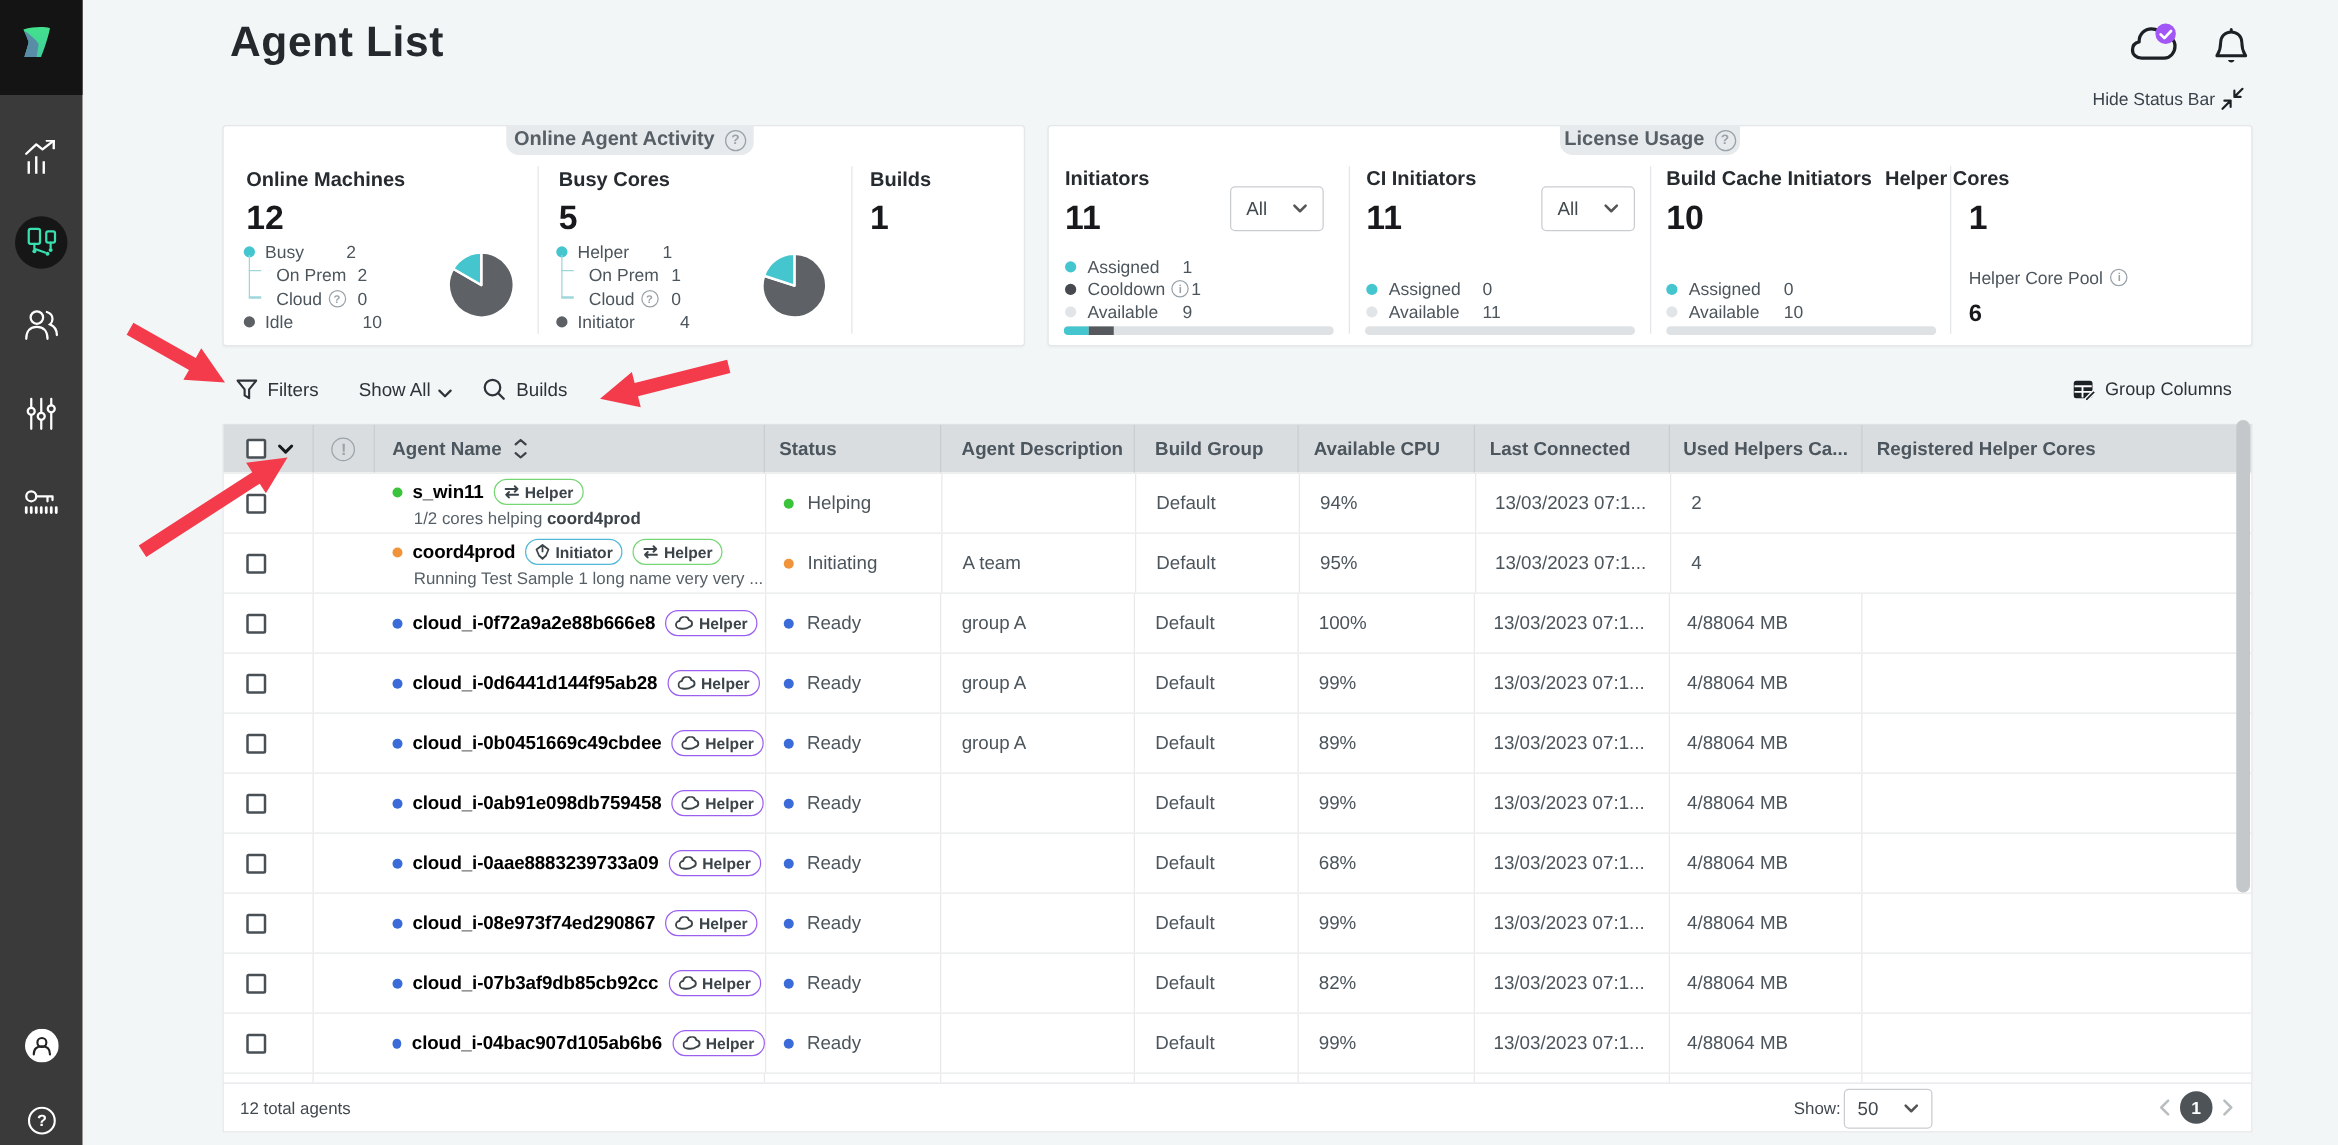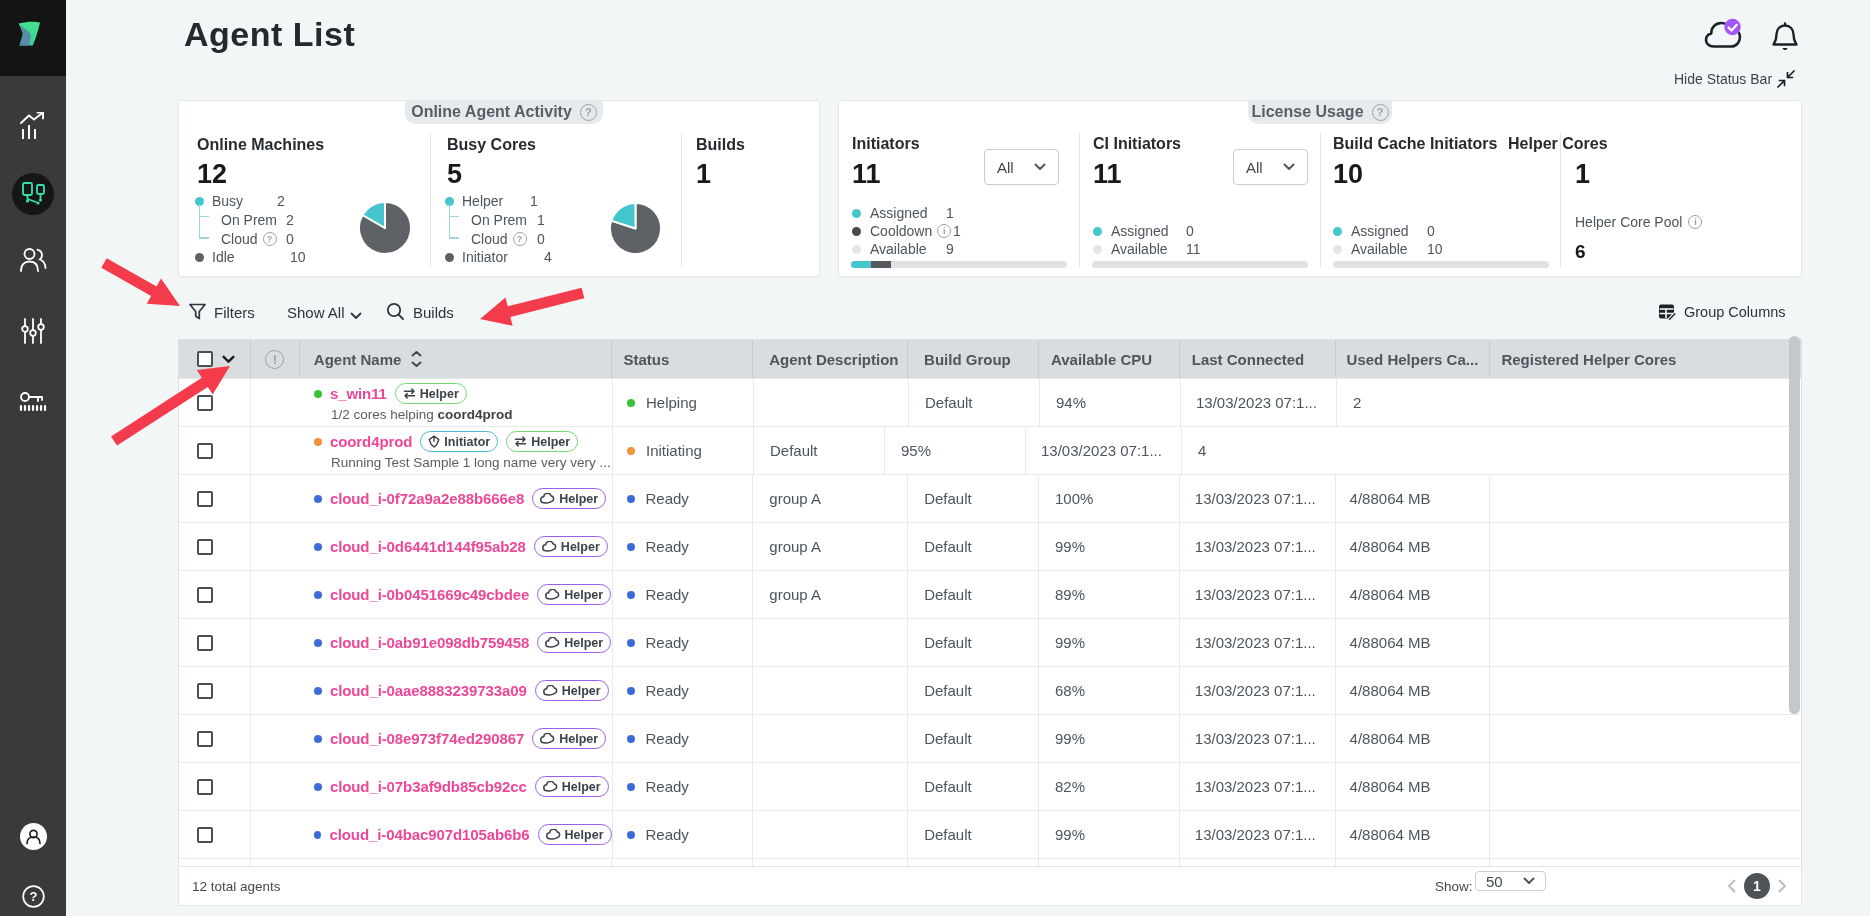--- a/index.html
+++ b/index.html
@@ -30,21 +30,21 @@
 
 .ftxt { font-size:15px; color:#2d3339; }
 
 #tbl { position:absolute; left:178px; top:339px; width:1624px; background:#fff; border:1px solid #dfe2e4; }
 .hrow { display:flex; height:38px; background:#dadddf; font-size:15px; font-weight:bold; color:#4c565e; }
 .hc { display:flex; align-items:center; border-right:1px solid #c9cdd0; }
 .hc:last-child { border-right:none; }
 .row { display:flex; height:48px; background:#fff; border-top:1px solid #e7e9ea; font-size:15px; color:#4c555c; }
 .c { display:flex; align-items:center; border-right:1px solid #e7e9ea; height:100%; white-space:nowrap; overflow:hidden; }
 .cb { width:16px; height:16px; border:2px solid #484f55; border-radius:2px; background:#fff; }
-.name { font-weight:bold; color:#ec4899; font-size:15px; letter-spacing:-0.1px; white-space:nowrap;text-align:right; }
+.name { font-weight:bold; color:#000000; font-size:15px; letter-spacing:-0.1px; white-space:nowrap;text-align:right; }
 .badge { display:inline-flex; align-items:center; gap:4px; height:21px; padding:0 7px; flex:none; white-space:nowrap; border-radius:11px; border:1px solid; font-size:12.5px; font-weight:bold; color:#3c4349; background:#fff; }
 .b-green { border-color:#76d575; }
 .b-blue { border-color:#52b7d8; }
 .b-purple { border-color:#9b5ff0; }
 .sub { font-size:13.5px; color:#565f66; white-space:nowrap; }
 .sdot { width:8px; height:8px; border-radius:50%; display:inline-block; margin-right:11px; }
 .ndot { width:8px; height:8px; border-radius:50%; display:inline-block; }
 
 #foot { position:absolute; left:178px; top:866px; width:1624px; height:40px; background:#fff; border:1px solid #e3e6e8; border-top:1px solid #e3e6e8; display:flex; align-items:center; }
 </style>
@@ -326,20 +326,21 @@
                 </svg> Initiator</span>
               <span class="badge b-green"><svg width="13" height="11" viewBox="0 0 13 11" fill="none" stroke="#3c4349" stroke-width="1.5" stroke-linecap="round" stroke-linejoin="round">
                   <path d="M1.5,3.2 L11,3.2 M8.8,1 L11,3.2 L8.8,5.4"></path>
                   <path d="M11.5,7.8 L2,7.8 M4.2,5.6 L2,7.8 L4.2,10"></path>
                 </svg> Helper</span>
             </div>
             <div class="sub" style="padding-left:17px;">Running Test Sample 1 long name very very ...</div>
           </div>
         </div>
         <div class="c" style="width:141px; padding-left:14px;"><span class="sdot" style="background:#f0933b;"></span>Initiating</div>
+        <div class="c" style="width:155px; padding-left:16px;">A team</div>
         <div class="c" style="width:131px; padding-left:16px;">Default</div>
         <div class="c" style="width:141px; padding-left:16px;">95%</div>
         <div class="c" style="width:156px; padding-left:15px;">13/03/2023 07:1...</div>
         <div class="c" style="width:311px; padding-left:16px; border-right:none;">4</div>
       </div>
 <div class="row">
         <div class="c" style="width:72px; padding-left:18px;">
           <span class="cb"></span>
         </div>
         <div class="c" style="width:362px; padding-left:63px; gap:8px;">
@@ -501,21 +502,21 @@
         <div class="c" style="width:155px;"></div>
         <div class="c" style="width:311px; border-right:none;"></div>
       </div>
 </div>
 
 <div class="abs" style="left:1789px; top:336px; width:11px; height:378px; background:#c4c8ca; border-radius:6px;"></div>
 
 <div id="foot">
   <div style="margin-left:13px; font-size:13.5px; color:#41494f;">12 total agents</div>
   <div style="position:absolute; left:1256px; font-size:13.5px; color:#41494f;">Show:</div>
-  <div style="position:absolute; left:1296px; top:4px; width:71px; height:20px; background:#fff; border:1px solid #c9cdd0; border-radius:4px; display:flex; align-items:center; padding:0 10px; justify-content:space-between; font-size:15px;">50 <svg width="12" height="8" viewBox="0 0 12 8" fill="none" stroke="#555" stroke-width="2" stroke-linecap="round" stroke-linejoin="round">
+  <div style="position:absolute; left:1296px; top:4px; width:71px; height:32px; background:#fff; border:1px solid #c9cdd0; border-radius:4px; display:flex; align-items:center; padding:0 10px; justify-content:space-between; font-size:15px;">50 <svg width="12" height="8" viewBox="0 0 12 8" fill="none" stroke="#555" stroke-width="2" stroke-linecap="round" stroke-linejoin="round">
           <path d="M1.5,1.5 L6,6 L10.5,1.5"></path>
         </svg></div>
   <div style="position:absolute; left:1548px; display:flex; align-items:center; gap:8px;">
     <svg width="9" height="14" viewBox="0 0 9 14" fill="none" stroke="#b9bec1" stroke-width="2" stroke-linecap="round" stroke-linejoin="round">
           <path d="M7.5,1.5 L2,7 L7.5,12.5"></path>
         </svg>
     <span style="display:inline-flex; width:26px; height:26px; border-radius:50%; background:#4e5357; color:#fff; font-size:14px; font-weight:bold; align-items:center; justify-content:center;">1</span>
     <svg width="9" height="14" viewBox="0 0 9 14" fill="none" stroke="#b9bec1" stroke-width="2" stroke-linecap="round" stroke-linejoin="round">
           <path d="M1.5,1.5 L7,7 L1.5,12.5"></path>
         </svg>

